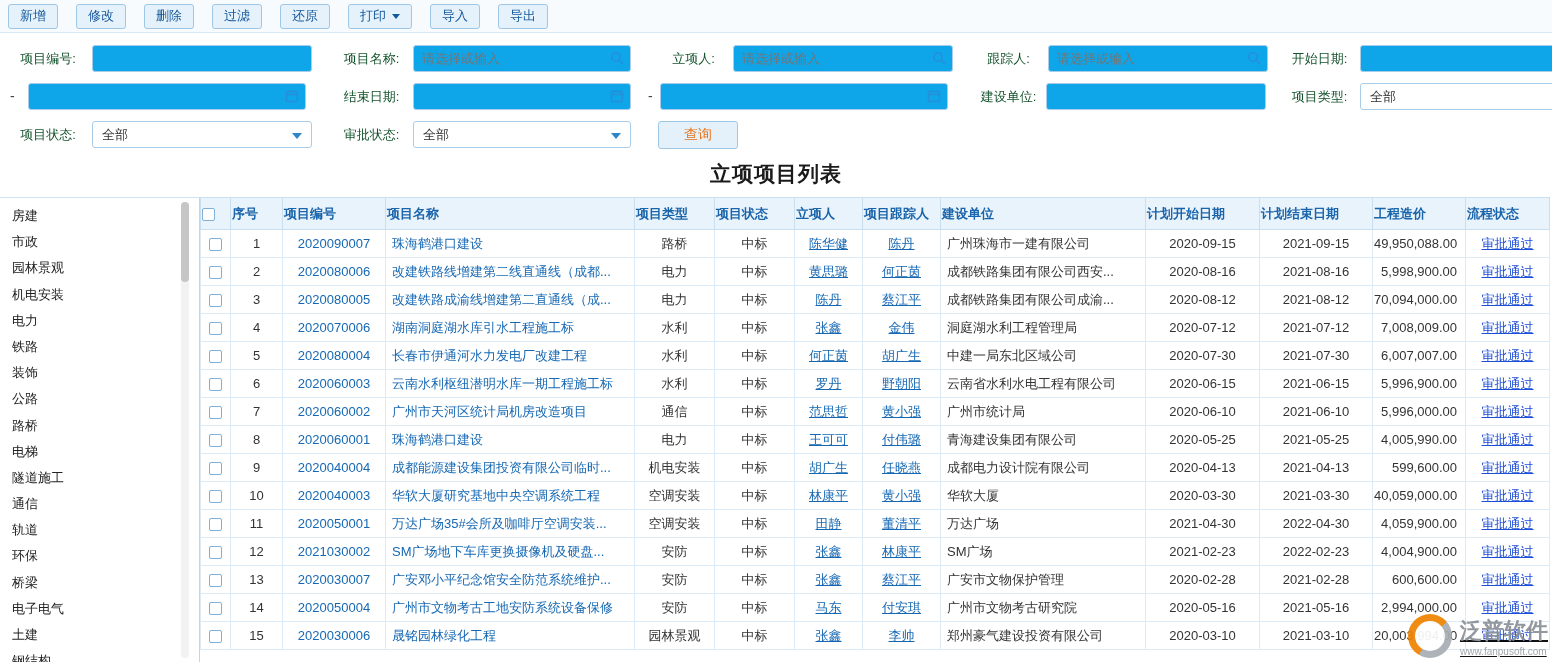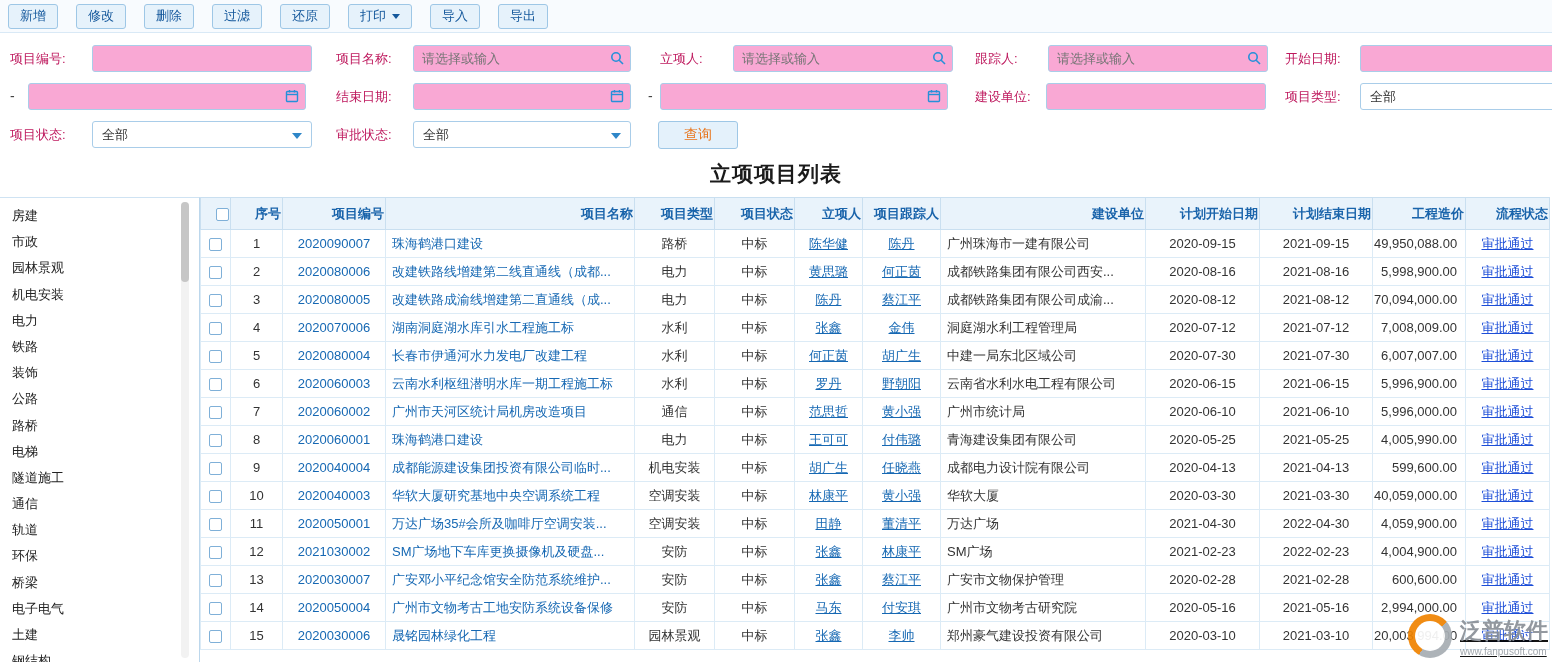--- a/index.html
+++ b/index.html
@@ -10,25 +10,25 @@
   .toolbar { position:absolute; top:0; left:0; right:0; height:33px; background:#f8fbfe;
              border-bottom:1px solid #d9e9f6; display:flex; align-items:center; padding-left:8px; gap:18px; }
   .tb-btn { background:#e6f2fb; border:1px solid #9ec7e6; border-radius:3px; color:#14589c;
             height:25px; padding:0 11px; font-size:13px; display:flex; align-items:center; gap:6px; cursor:pointer; }
   .tb-caret { width:0; height:0; border-left:4px solid transparent; border-right:4px solid transparent;
               border-top:5px solid #14589c; }
 
   
   .filter-panel { position:absolute; top:33px; left:0; right:0; height:117px; background:#fff; }
   .f-row { position:absolute; left:0; right:0; height:27px; }
-  .f-label { position:absolute; top:0; height:27px; line-height:27px; text-align:left;
-             color:#be185d; font-size:13px; white-space:nowrap; }
+  .f-label { position:absolute; top:0; height:27px; line-height:27px; text-align:center;
+             color:#14532d; font-size:13px; white-space:nowrap; }
   .f-input, .f-field, .f-select { position:absolute; top:0; height:27px; }
   .f-input, .f-field input { border:1px solid #a9cde9; border-radius:3px; height:27px; width:100%;
-             font-size:13px; padding:0 8px; color:#333; outline:none; background:#f9a8d4; }
+             font-size:13px; padding:0 8px; color:#333; outline:none; background:#0ea5e9; }
   .f-input { padding:0 8px; }
   .f-field input { padding-right:26px; }
   .f-icon { position:absolute; right:7px; top:6px; width:14px; height:14px; cursor:pointer; }
   .f-select { border:1px solid #a9cde9; border-radius:3px; background:#fff; display:flex;
               align-items:center; padding:0 9px; font-size:13px; color:#333; cursor:pointer; }
   .sel-caret { position:absolute; right:9px; top:11px; width:0; height:0;
                border-left:5px solid transparent; border-right:5px solid transparent; border-top:6px solid #2e86c8; }
   .dash { position:absolute; top:0; height:27px; line-height:27px; color:#444; font-size:14px; }
   .query-btn { position:absolute; top:0; height:28px; width:80px; background:#e4f1fb; border:1px solid #9ec7e6;
                border-radius:3px; color:#e8741a; font-size:14px; cursor:pointer; }
@@ -43,21 +43,21 @@
              border-top:1px solid #cfe3f3; background:#fff; overflow:hidden; }
   .side-list { list-style:none; margin:0; padding:5px 0 0 0; }
   .side-item { height:26.2px; line-height:26.2px; padding-left:12px; font-size:13px; color:#222; cursor:pointer; white-space:nowrap; }
   .side-track { position:absolute; right:10px; top:4px; bottom:4px; width:8px; background:#f2f2f2; border-radius:4px; }
   .side-thumb { position:absolute; left:0; top:0; width:8px; height:80px; background:#c6c6c6; border-radius:4px; cursor:grab; }
 
   
   .table-wrap { position:absolute; left:200px; top:0; right:0; bottom:0; overflow:hidden; }
   table { border-collapse:collapse; table-layout:fixed; width:1349px; }
   th { height:32px; background:#e9f3fb; border:1px solid #c9dff0; color:#1a64ab; font-weight:bold;
-       font-size:13px; white-space:nowrap; overflow:hidden; text-align:right; }
+       font-size:13px; white-space:nowrap; overflow:hidden; text-align:left; }
   td { height:28px; border:1px solid #dcebf6; font-size:13px; color:#333; white-space:nowrap;
        overflow:hidden; background:#fff; }
   .ce { text-align:center; }
   .le { text-align:left; padding-left:6px; }
   .re { text-align:right; padding-right:8px; }
   .link { color:#1668b3; cursor:pointer; }
   .plink { color:#1668b3; text-decoration:underline; cursor:pointer; }
   .flow { color:#1d4ed8; text-decoration:underline; cursor:pointer; }
   .cb { display:inline-block; width:13px; height:13px; border:1px solid #7fb0d8; border-radius:2px;
         background:#fff; vertical-align:middle; cursor:pointer; }

